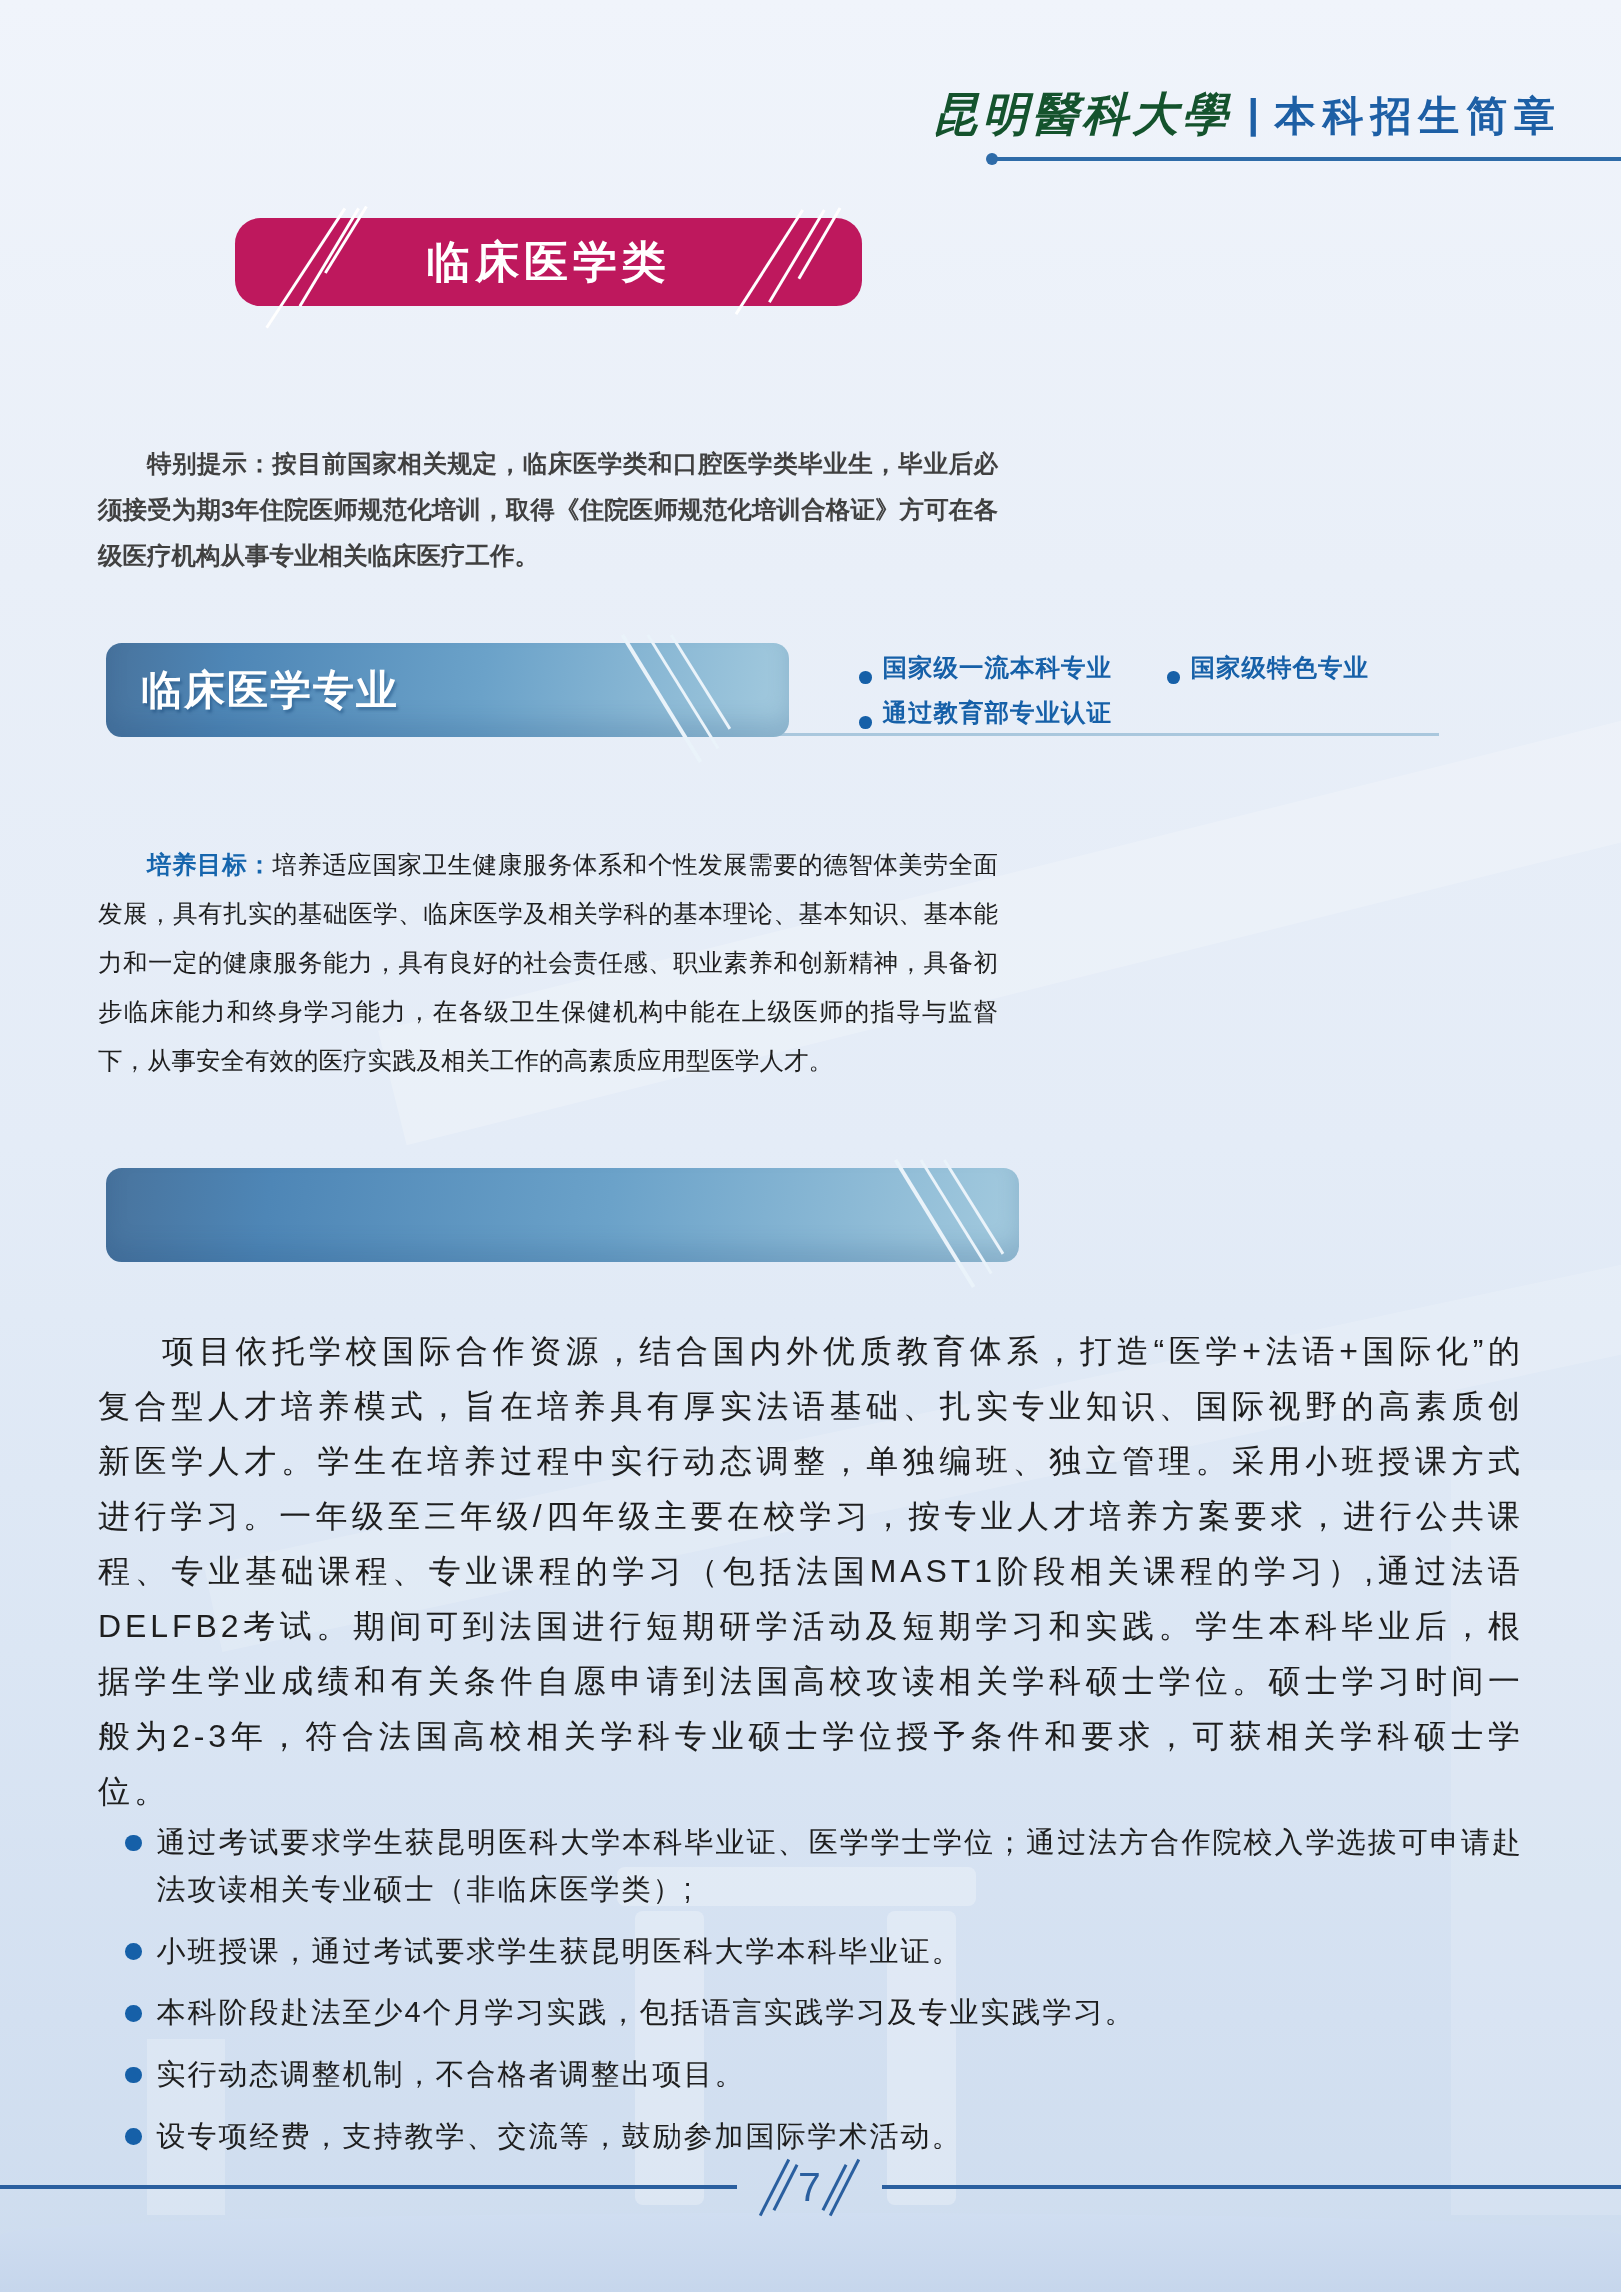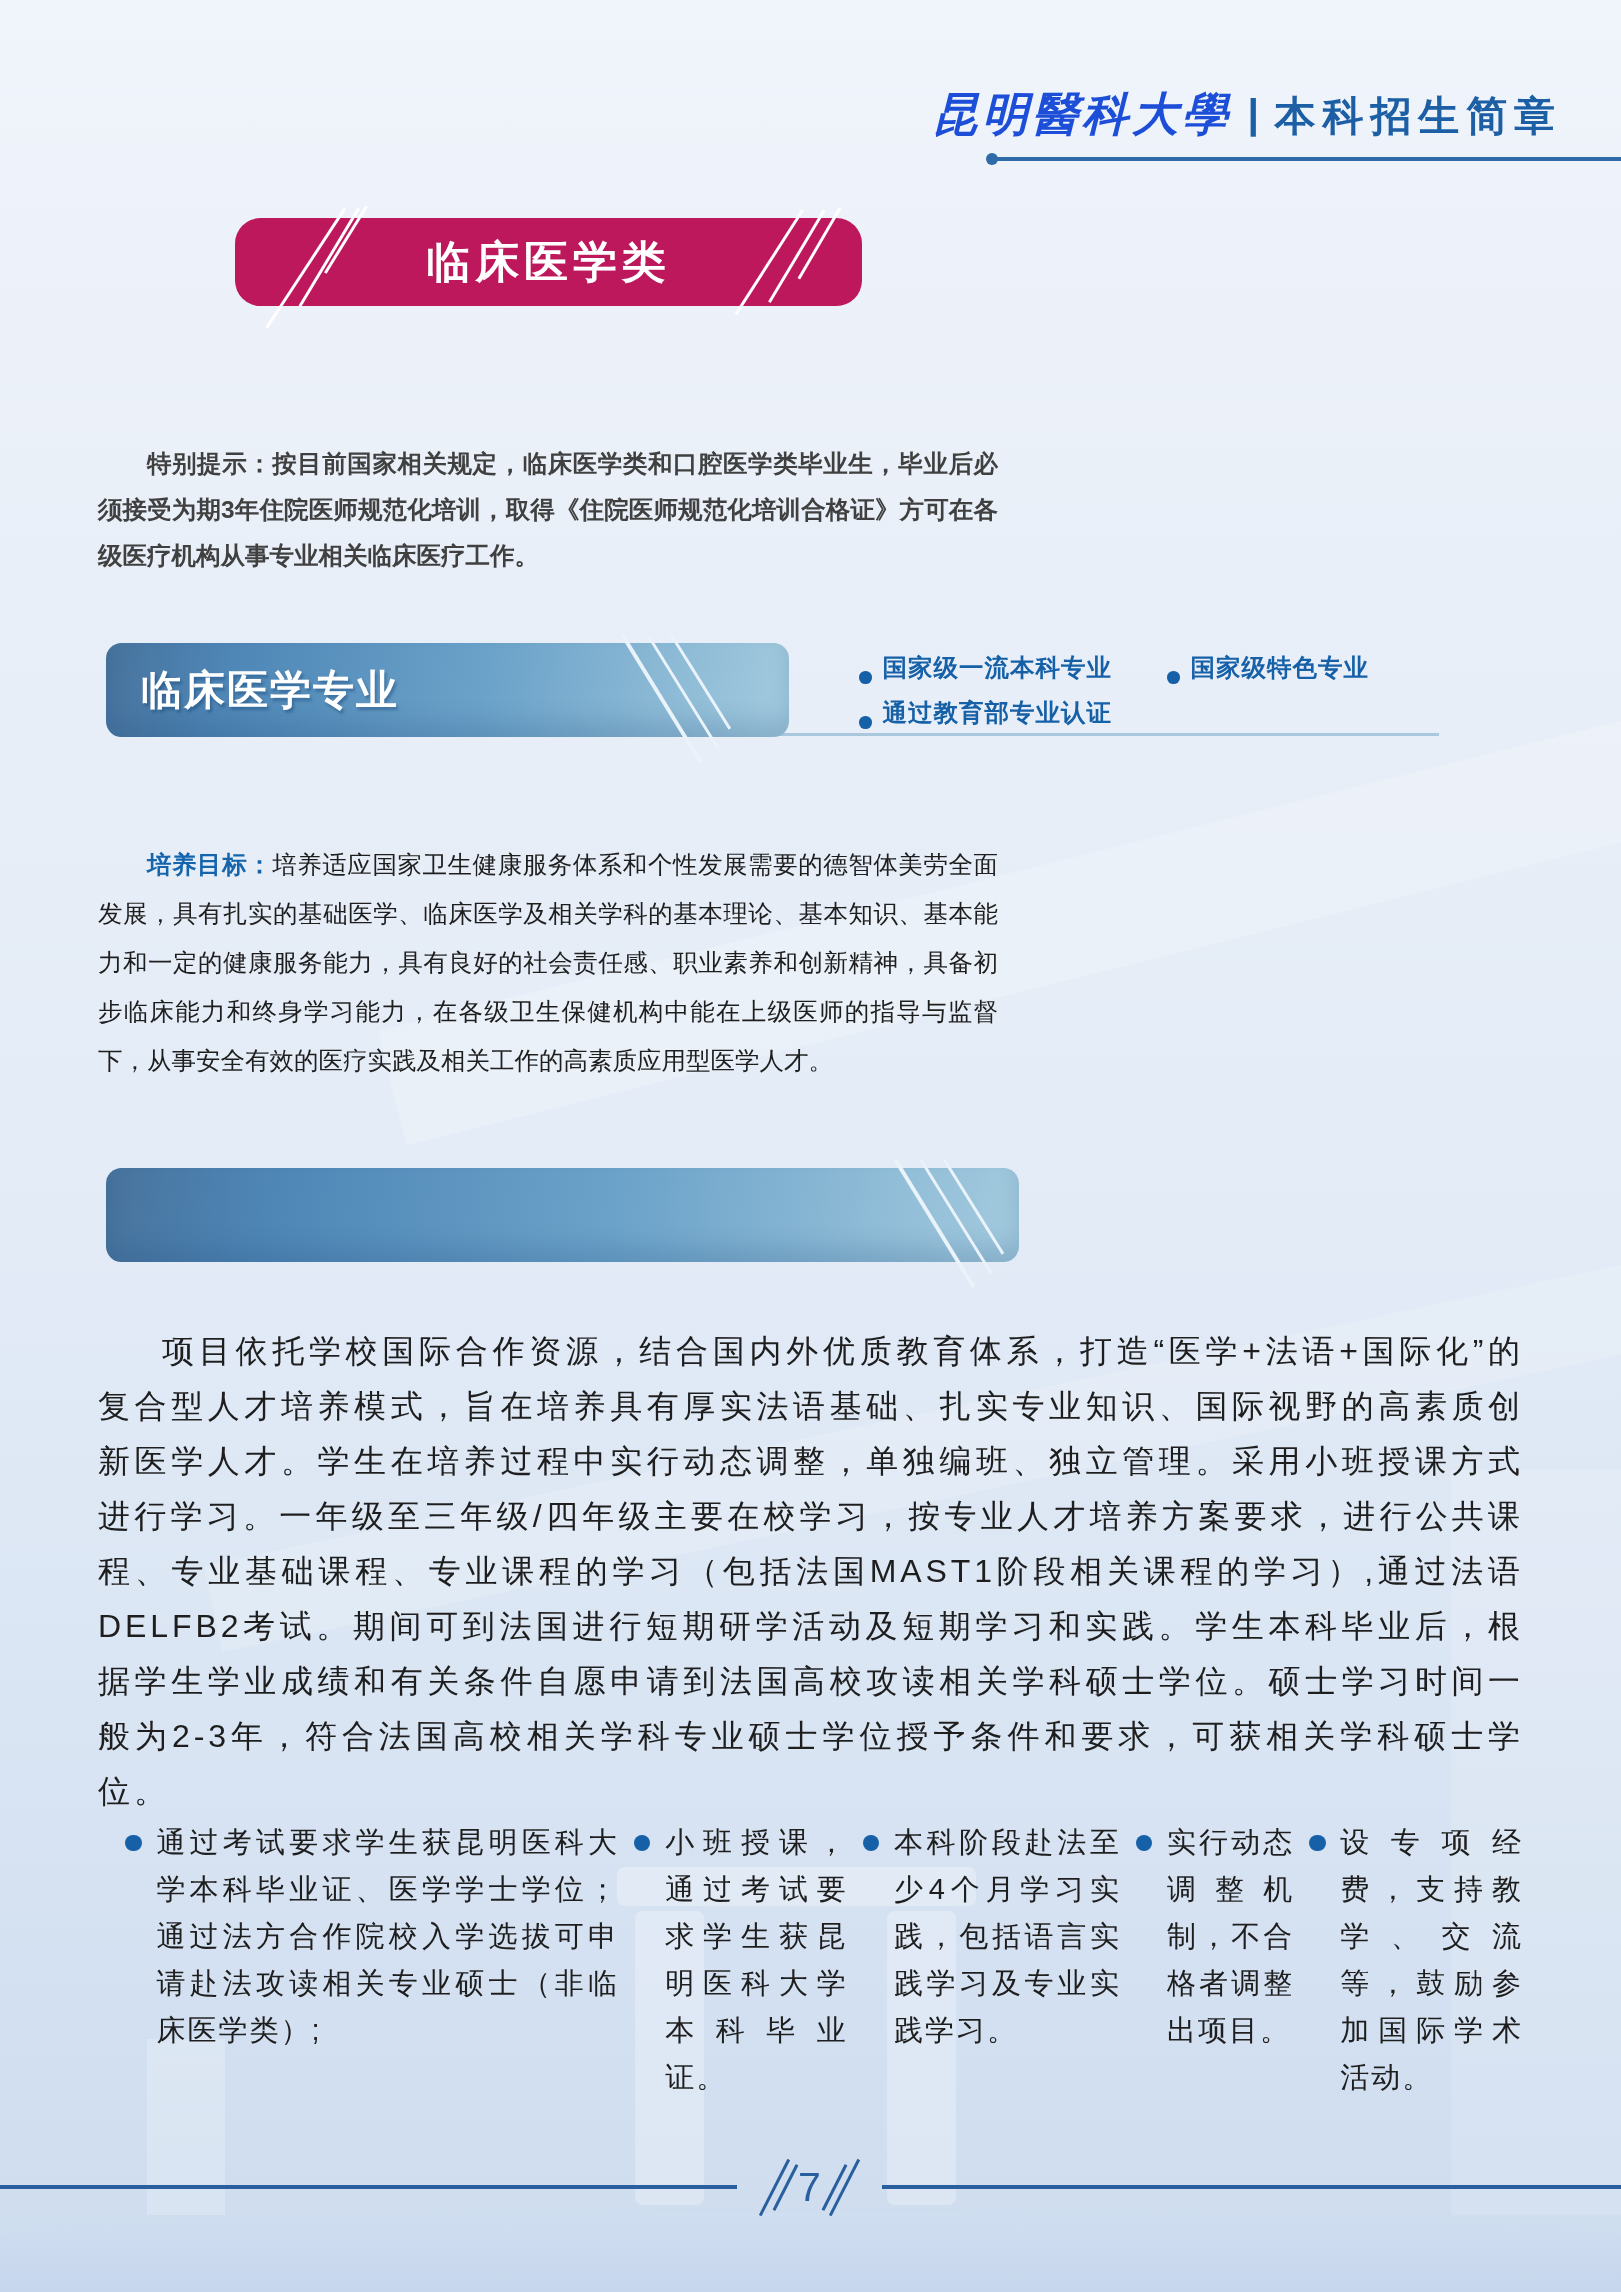--- a/index.html
+++ b/index.html
@@ -14,21 +14,21 @@
   .streak2{left:196px;top:1402px;width:1568px;height:88px;background:rgba(255,255,255,0.16);transform:rotate(-12deg);}
   .wm{background:rgba(255,255,255,0.28);border-radius:7.8px;}
   .wm-gate-l{left:635px;top:1911px;width:69px;height:294px;}
   .wm-gate-r{left:887px;top:1911px;width:69px;height:294px;}
   .wm-gate-top{left:617px;top:1867px;width:359px;height:39px;}
   .wm-pillar{left:147px;top:2039px;width:78px;height:176px;background:rgba(255,255,255,0.22);}
   .wm-bldg{left:1451px;top:1470px;width:171px;height:745px;background:rgba(255,255,255,0.14);}
   .bottom-band{left:0;top:2213px;width:1621px;height:79px;background:linear-gradient(180deg,#d0def1,#c6d6ec);border-radius:100% 100% 0 0/45px 45px 0 0;}
 
   .header{position:absolute;top:84px;right:59px;display:flex;align-items:baseline;gap:15.7px;z-index:2;}
-  .logo-cn{font-family:"DejaVu Serif","Liberation Serif",serif;font-style:italic;font-weight:bold;font-size:46px;color:#1d4ed8;letter-spacing:3.9px;}
+  .logo-cn{font-family:"DejaVu Serif","Liberation Serif",serif;font-style:italic;font-weight:bold;font-size:46px;color:#14532d;letter-spacing:3.9px;}
   .hdr-sep{font-size:41px;color:#1d5fa5;font-weight:bold;transform:translateY(-2px);}
   .hdr-sub{font-family:"DejaVu Serif","Liberation Serif",serif;font-weight:bold;font-size:41px;color:#1d5fa5;letter-spacing:6.9px;}
   .header-line{position:absolute;top:157px;left:992px;width:629px;height:3.9px;background:#2e6ba8;z-index:2;}
   .header-line::before{content:"";position:absolute;left:-5.9px;top:-3.9px;width:11.8px;height:11.8px;border-radius:50%;background:#2e6ba8;}
 
   .banner{position:absolute;left:235px;top:218px;width:627px;height:88px;background:#be185d;border-radius:25.5px;display:flex;align-items:center;justify-content:center;z-index:2;}
   .banner-title{color:#ffffff;font-weight:bold;font-size:44px;letter-spacing:4.9px;}
   .banner svg{position:absolute;top:-5.9px;overflow:visible;}
   .banner .sl-left{left:13.7px;}
   .banner .sl-right{right:13.7px;}
@@ -52,21 +52,21 @@
   .tag-dot{width:12.7px;height:12.7px;border-radius:50%;background:#1660a8;flex:0 0 12.7px;}
   .tag-line{position:absolute;left:529px;top:733px;width:910px;height:2.9px;background:#a9c7dd;z-index:1;}
 
   .goal{position:absolute;left:98px;top:815px;width:900px;z-index:2;
     font-size:24.5px;line-height:49px;text-align:justify;text-indent:2em;color:#1e1e1e;}
   .goal-label{color:#1565ad;font-weight:bold;}
 
   .proj{position:absolute;left:98px;top:1292px;width:1426px;z-index:2;
     font-size:32px;letter-spacing:3.9px;line-height:55px;text-align:justify;text-indent:2em;color:#1e1e1e;}
 
-  .bullets{position:absolute;left:125px;top:1819px;width:1398px;z-index:2;display:flex;gap:14.7px;}
+  .bullets{position:absolute;left:125px;top:1819px;width:1398px;z-index:2;display:flex;flex-direction:column;gap:14.7px;}
   .bullet-item{display:flex;gap:14.7px;font-size:29px;letter-spacing:2px;line-height:47px;color:#1e1e1e;text-align:justify;}
   .bullet-dot{width:16.7px;height:16.7px;border-radius:50%;background:#1660a8;flex:0 0 16.7px;margin-top:15.7px;}
 
   .footer-line-l{position:absolute;top:2185px;left:0;width:737px;height:3.9px;background:#2a5f9f;z-index:2;}
   .footer-line-r{position:absolute;top:2185px;left:882px;width:739px;height:3.9px;background:#2a5f9f;z-index:2;}
   .page-num-wrap{position:absolute;top:2152px;left:737px;width:145px;height:71px;display:flex;align-items:center;justify-content:center;gap:7.8px;z-index:3;}
   .pslash{width:2.9px;height:63px;background:#2a5f9f;transform:rotate(27deg);}
   .pslash.short{height:51px;}
   .page-num{font-size:41px;color:#2a5f9f;padding:0 3.9px;font-weight:normal;}
 </style>

